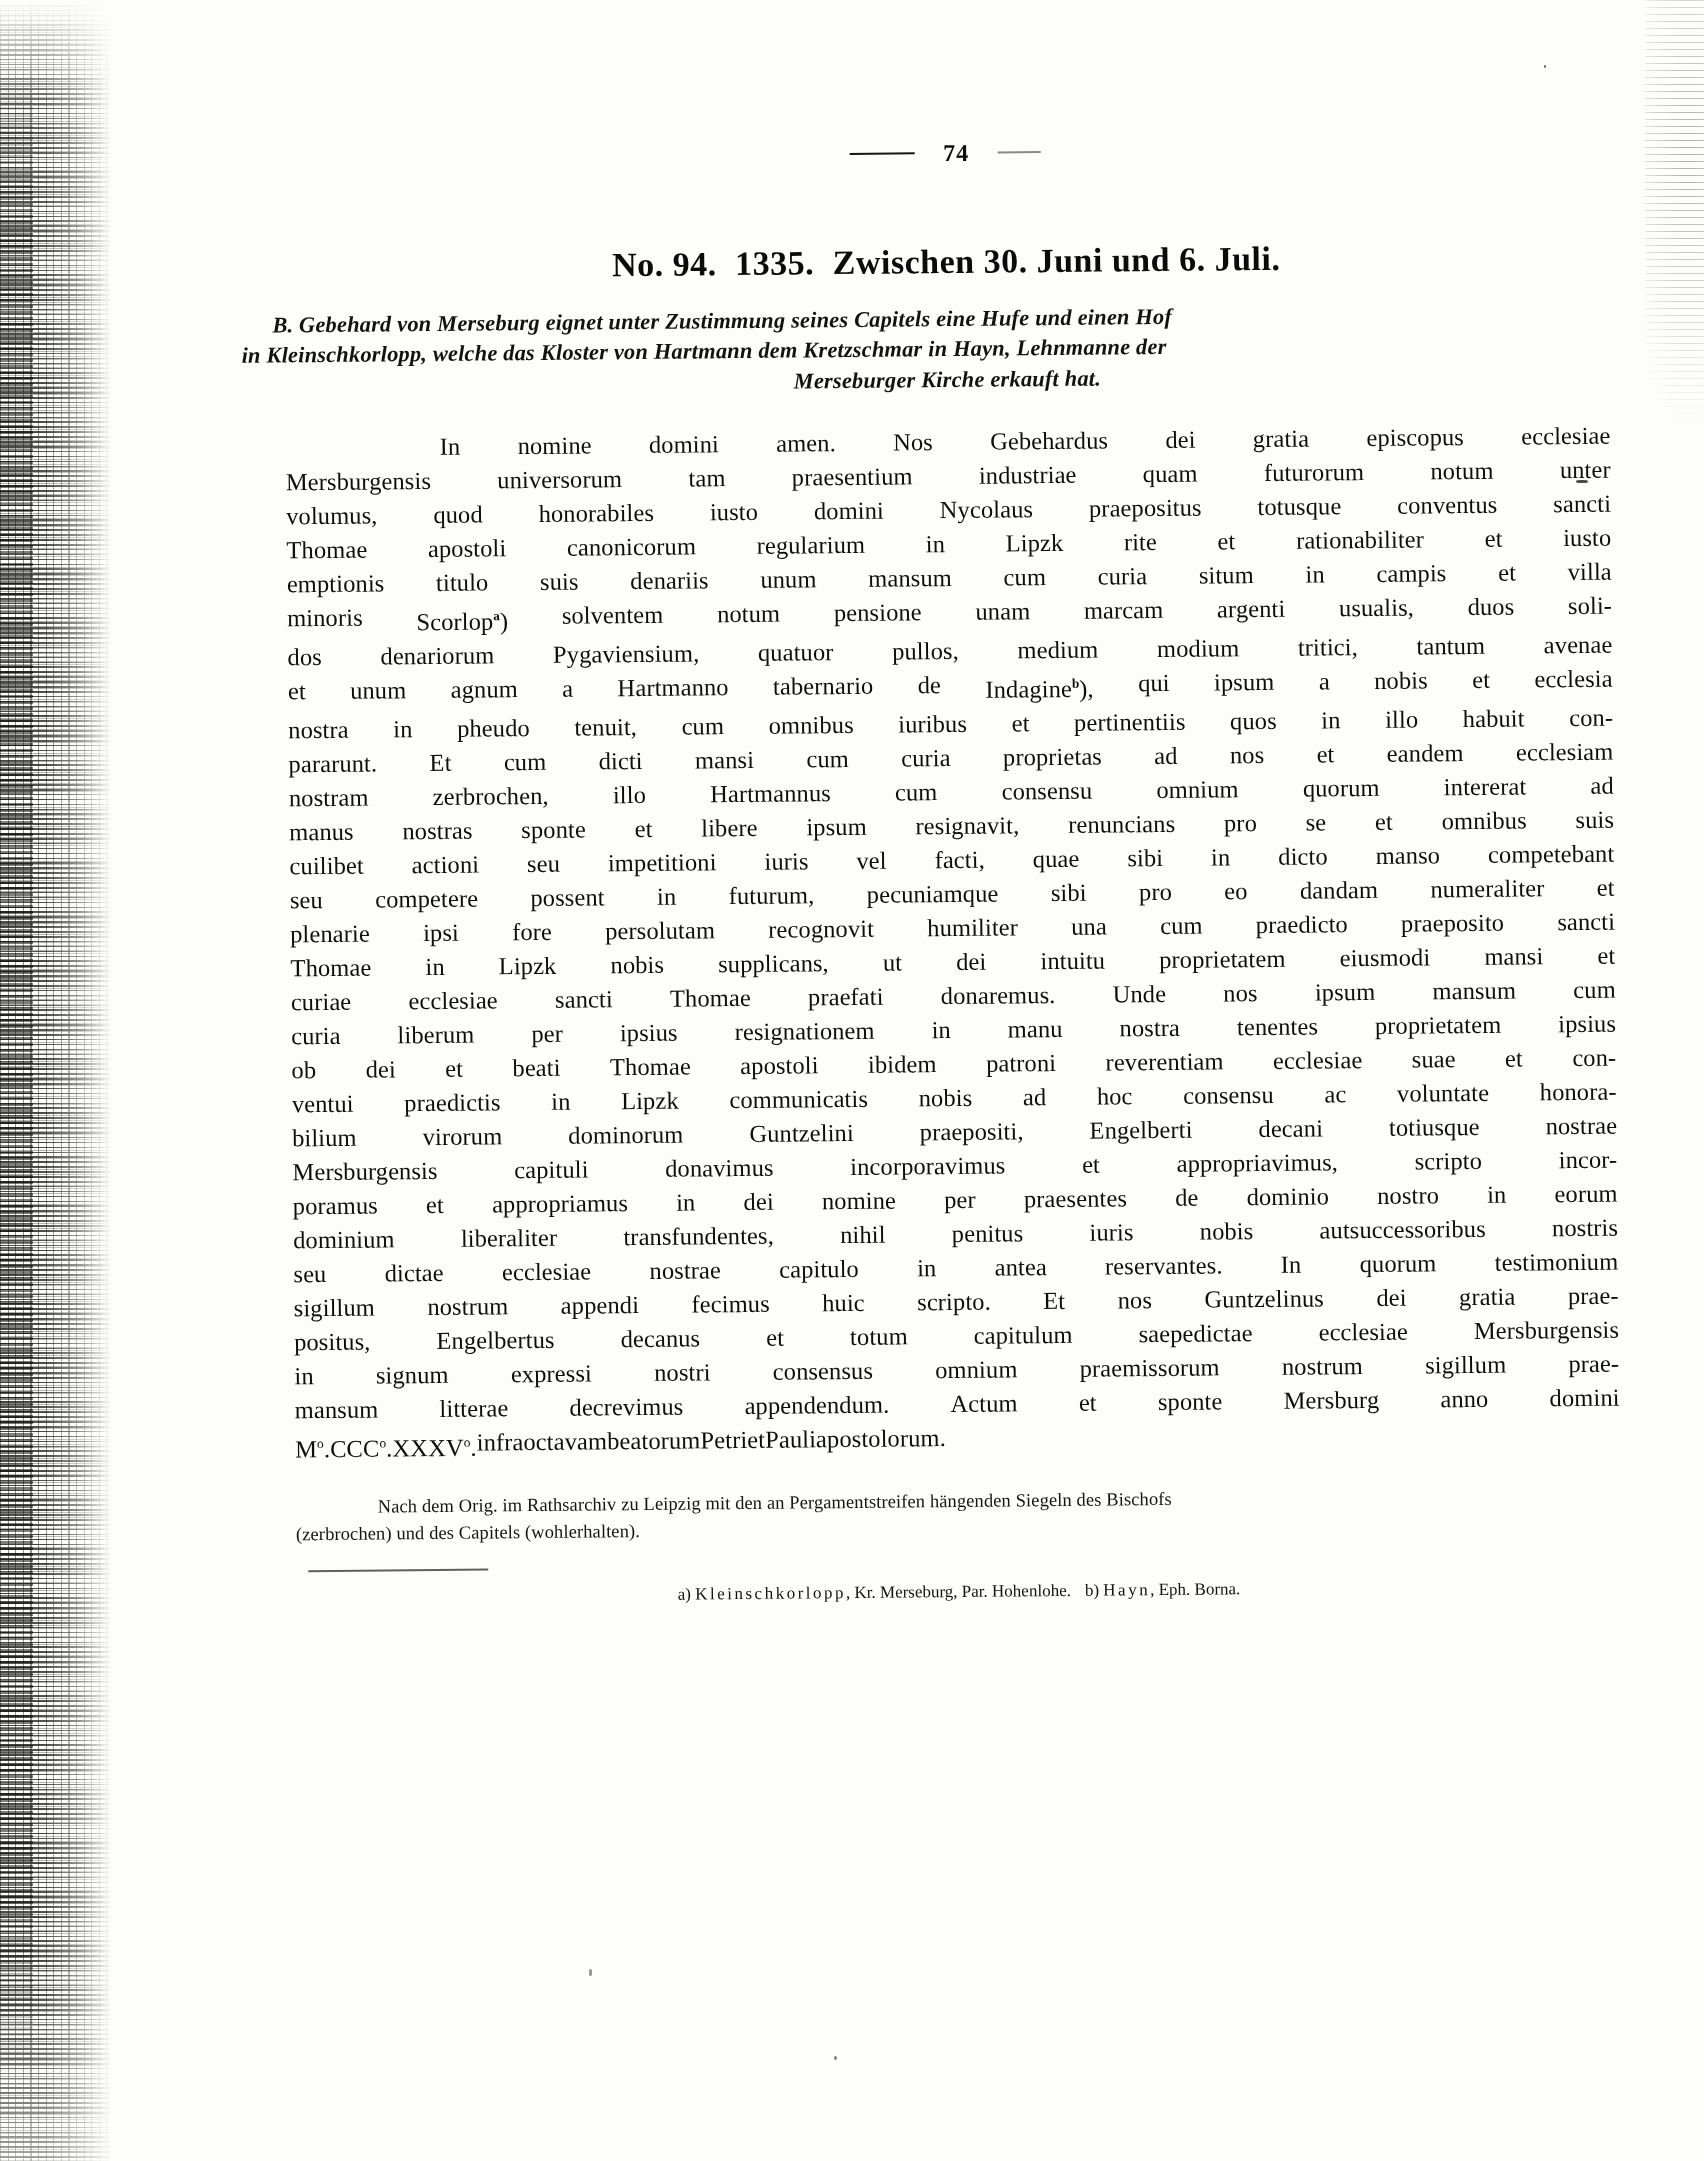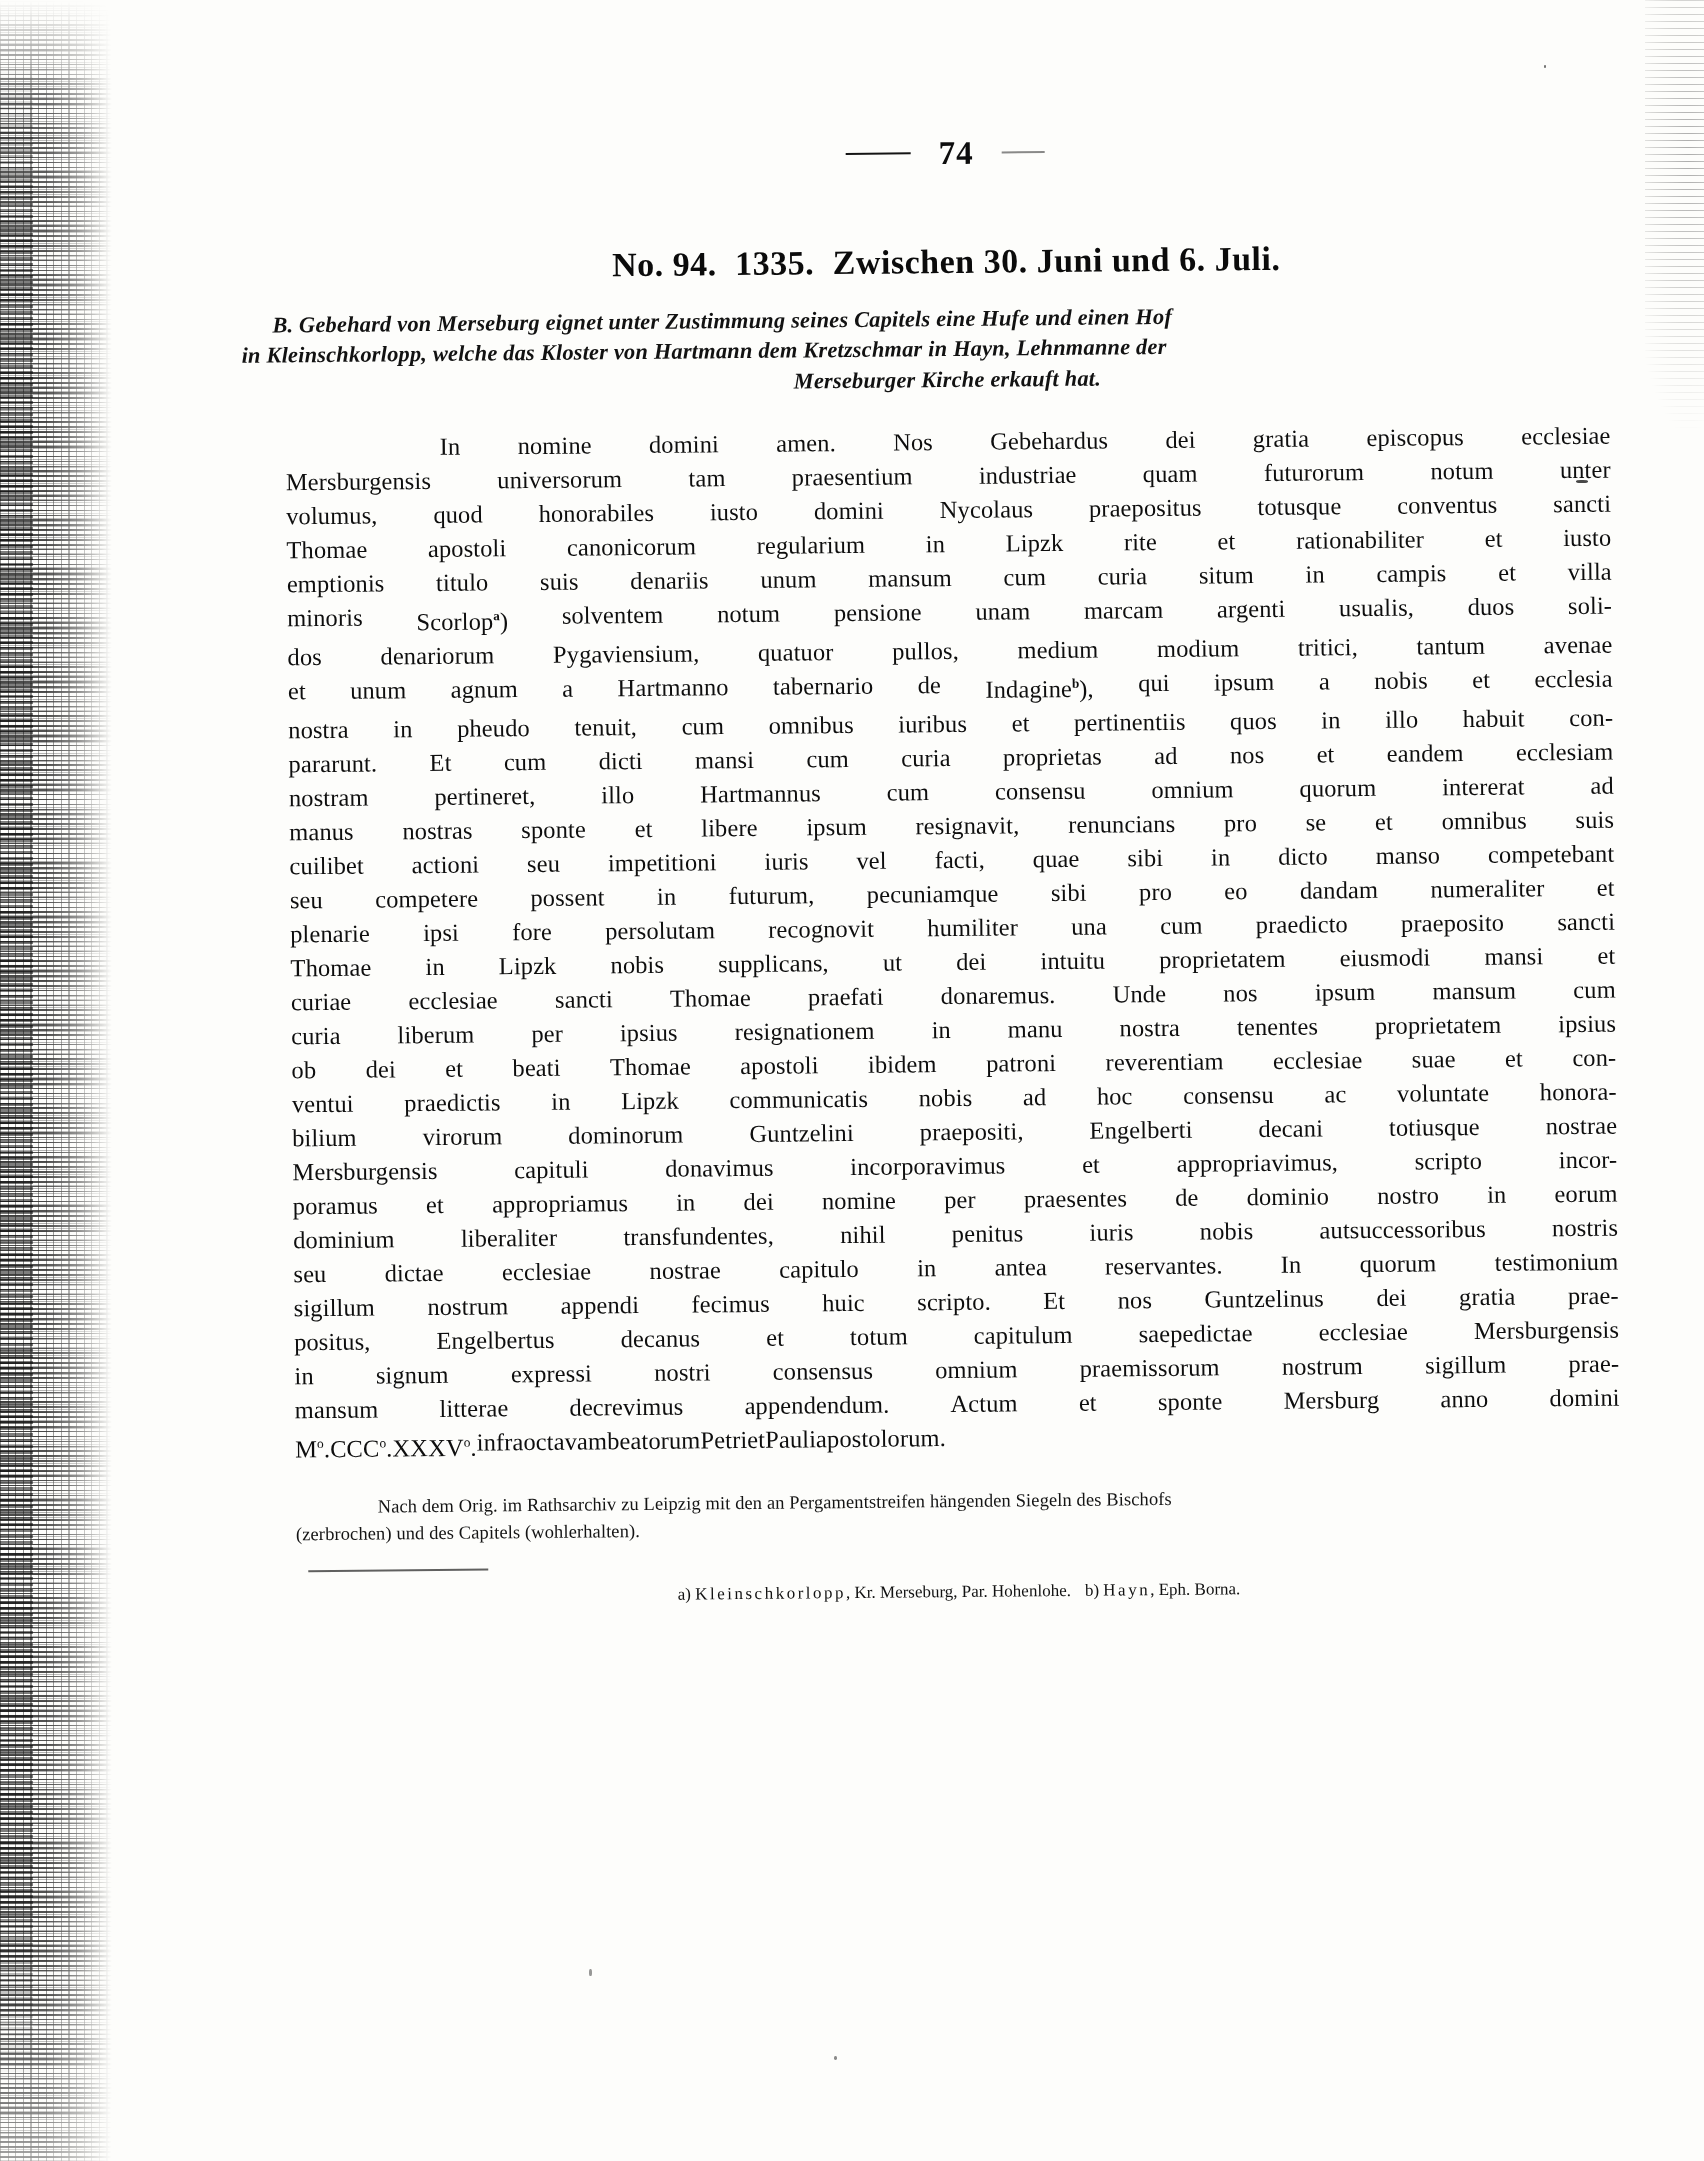--- a/index.html
+++ b/index.html
@@ -110,21 +110,21 @@
     height: 2.2px;
     background: #141414;
   }
   .rh-rule-right {
     width: 43px;
     height: 1.6px;
     background: #2a2a2a;
     opacity: .55;
   }
   .folio {
-    font-size: 33px;
+    font-size: 24px;
     font-weight: 700;
     letter-spacing: 1.1px;
     line-height: 1;
     color: #0d0d0d;
   }
 
   
   .doc-headline {
     text-align: center;
     margin-top: 71px;
@@ -249,21 +249,21 @@
         <div class="bline first just"><span class="indent"></span><span class="w">In</span><span class="w">nomine</span><span class="w">domini</span><span class="w">amen.</span><span class="w">Nos</span><span class="w">Gebehardus</span><span class="w">dei</span><span class="w">gratia</span><span class="w">episcopus</span><span class="w">ecclesiae</span></div>
         <div class="bline just"><span class="w">Mersburgensis</span><span class="w">universorum</span><span class="w">tam</span><span class="w">praesentium</span><span class="w">industriae</span><span class="w">quam</span><span class="w">futurorum</span><span class="w">notum</span><span class="w">unter</span></div>
         <div class="bline just"><span class="w">volumus,</span><span class="w">quod</span><span class="w">honorabiles</span><span class="w">iusto</span><span class="w">domini</span><span class="w">Nycolaus</span><span class="w">praepositus</span><span class="w">totusque</span><span class="w">conventus</span><span class="w">sancti</span></div>
         <div class="bline just"><span class="w">Thomae</span><span class="w">apostoli</span><span class="w">canonicorum</span><span class="w">regularium</span><span class="w">in</span><span class="w">Lipzk</span><span class="w">rite</span><span class="w">et</span><span class="w">rationabiliter</span><span class="w">et</span><span class="w">iusto</span></div>
         <div class="bline just"><span class="w">emptionis</span><span class="w">titulo</span><span class="w">suis</span><span class="w">denariis</span><span class="w">unum</span><span class="w">mansum</span><span class="w">cum</span><span class="w">curia</span><span class="w">situm</span><span class="w">in</span><span class="w">campis</span><span class="w">et</span><span class="w">villa</span></div>
         <div class="bline just"><span class="w">minoris</span><span class="w">Scorlop<sup class="fnmark">a</sup>)</span><span class="w">solventem</span><span class="w">notum</span><span class="w">pensione</span><span class="w">unam</span><span class="w">marcam</span><span class="w">argenti</span><span class="w">usualis,</span><span class="w">duos</span><span class="w">soli-</span></div>
         <div class="bline just"><span class="w">dos</span><span class="w">denariorum</span><span class="w">Pygaviensium,</span><span class="w">quatuor</span><span class="w">pullos,</span><span class="w">medium</span><span class="w">modium</span><span class="w">tritici,</span><span class="w">tantum</span><span class="w">avenae</span></div>
         <div class="bline just"><span class="w">et</span><span class="w">unum</span><span class="w">agnum</span><span class="w">a</span><span class="w">Hartmanno</span><span class="w">tabernario</span><span class="w">de</span><span class="w">Indagine<sup class="fnmark">b</sup>),</span><span class="w">qui</span><span class="w">ipsum</span><span class="w">a</span><span class="w">nobis</span><span class="w">et</span><span class="w">ecclesia</span></div>
         <div class="bline just"><span class="w">nostra</span><span class="w">in</span><span class="w">pheudo</span><span class="w">tenuit,</span><span class="w">cum</span><span class="w">omnibus</span><span class="w">iuribus</span><span class="w">et</span><span class="w">pertinentiis</span><span class="w">quos</span><span class="w">in</span><span class="w">illo</span><span class="w">habuit</span><span class="w">con-</span></div>
         <div class="bline just"><span class="w">pararunt.</span><span class="w">Et</span><span class="w">cum</span><span class="w">dicti</span><span class="w">mansi</span><span class="w">cum</span><span class="w">curia</span><span class="w">proprietas</span><span class="w">ad</span><span class="w">nos</span><span class="w">et</span><span class="w">eandem</span><span class="w">ecclesiam</span></div>
-        <div class="bline just"><span class="w">nostram</span><span class="w">pertineret,</span><span class="w">illo</span><span class="w">Hartmannus</span><span class="w">cum</span><span class="w">consensu</span><span class="w">omnium</span><span class="w">quorum</span><span class="w">intererat</span><span class="w">ad</span></div>
+        <div class="bline just"><span class="w">nostram</span><span class="w">zerbrochen,</span><span class="w">illo</span><span class="w">Hartmannus</span><span class="w">cum</span><span class="w">consensu</span><span class="w">omnium</span><span class="w">quorum</span><span class="w">intererat</span><span class="w">ad</span></div>
         <div class="bline just"><span class="w">manus</span><span class="w">nostras</span><span class="w">sponte</span><span class="w">et</span><span class="w">libere</span><span class="w">ipsum</span><span class="w">resignavit,</span><span class="w">renuncians</span><span class="w">pro</span><span class="w">se</span><span class="w">et</span><span class="w">omnibus</span><span class="w">suis</span></div>
         <div class="bline just"><span class="w">cuilibet</span><span class="w">actioni</span><span class="w">seu</span><span class="w">impetitioni</span><span class="w">iuris</span><span class="w">vel</span><span class="w">facti,</span><span class="w">quae</span><span class="w">sibi</span><span class="w">in</span><span class="w">dicto</span><span class="w">manso</span><span class="w">competebant</span></div>
         <div class="bline just"><span class="w">seu</span><span class="w">competere</span><span class="w">possent</span><span class="w">in</span><span class="w">futurum,</span><span class="w">pecuniamque</span><span class="w">sibi</span><span class="w">pro</span><span class="w">eo</span><span class="w">dandam</span><span class="w">numeraliter</span><span class="w">et</span></div>
         <div class="bline just"><span class="w">plenarie</span><span class="w">ipsi</span><span class="w">fore</span><span class="w">persolutam</span><span class="w">recognovit</span><span class="w">humiliter</span><span class="w">una</span><span class="w">cum</span><span class="w">praedicto</span><span class="w">praeposito</span><span class="w">sancti</span></div>
         <div class="bline just"><span class="w">Thomae</span><span class="w">in</span><span class="w">Lipzk</span><span class="w">nobis</span><span class="w">supplicans,</span><span class="w">ut</span><span class="w">dei</span><span class="w">intuitu</span><span class="w">proprietatem</span><span class="w">eiusmodi</span><span class="w">mansi</span><span class="w">et</span></div>
         <div class="bline just"><span class="w">curiae</span><span class="w">ecclesiae</span><span class="w">sancti</span><span class="w">Thomae</span><span class="w">praefati</span><span class="w">donaremus.</span><span class="w">Unde</span><span class="w">nos</span><span class="w">ipsum</span><span class="w">mansum</span><span class="w">cum</span></div>
         <div class="bline just"><span class="w">curia</span><span class="w">liberum</span><span class="w">per</span><span class="w">ipsius</span><span class="w">resignationem</span><span class="w">in</span><span class="w">manu</span><span class="w">nostra</span><span class="w">tenentes</span><span class="w">proprietatem</span><span class="w">ipsius</span></div>
         <div class="bline just"><span class="w">ob</span><span class="w">dei</span><span class="w">et</span><span class="w">beati</span><span class="w">Thomae</span><span class="w">apostoli</span><span class="w">ibidem</span><span class="w">patroni</span><span class="w">reverentiam</span><span class="w">ecclesiae</span><span class="w">suae</span><span class="w">et</span><span class="w">con-</span></div>
         <div class="bline just"><span class="w">ventui</span><span class="w">praedictis</span><span class="w">in</span><span class="w">Lipzk</span><span class="w">communicatis</span><span class="w">nobis</span><span class="w">ad</span><span class="w">hoc</span><span class="w">consensu</span><span class="w">ac</span><span class="w">voluntate</span><span class="w">honora-</span></div>
         <div class="bline just"><span class="w">bilium</span><span class="w">virorum</span><span class="w">dominorum</span><span class="w">Guntzelini</span><span class="w">praepositi,</span><span class="w">Engelberti</span><span class="w">decani</span><span class="w">totiusque</span><span class="w">nostrae</span></div>

